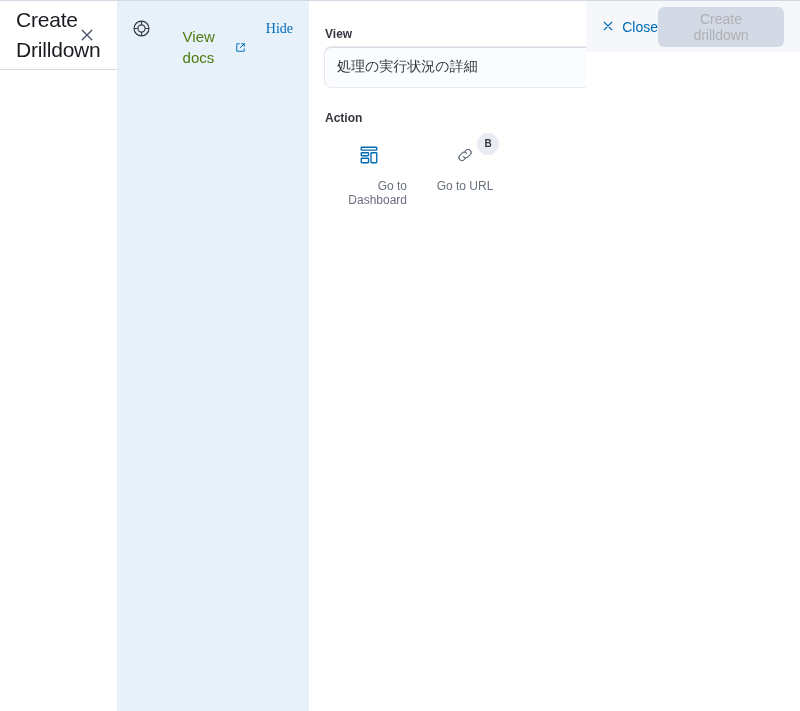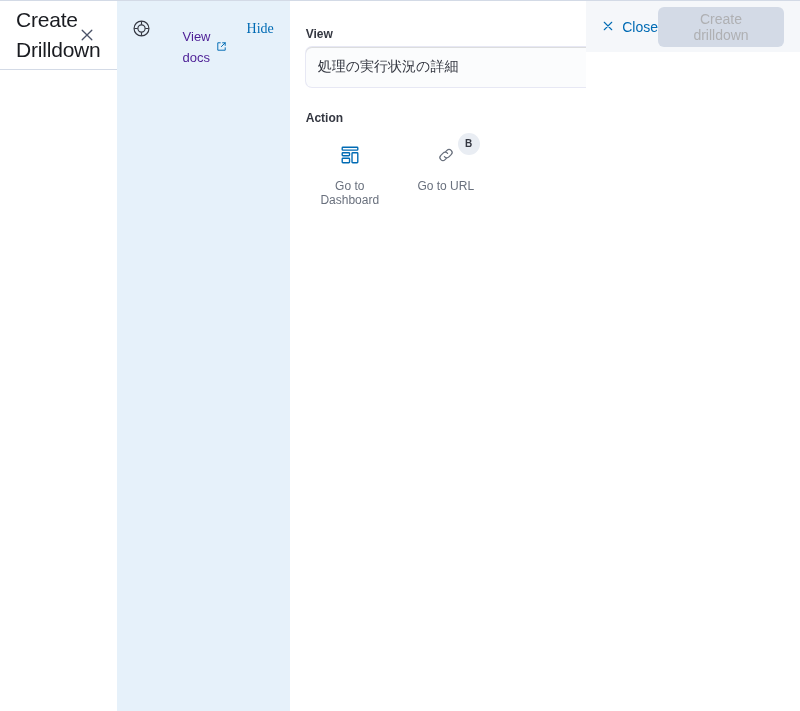--- a/index.html
+++ b/index.html
@@ -82,25 +82,25 @@
   }
   .callout-text {
     font-size: 14px;
     line-height: 21px;
     color: #343741;
     max-width: 672px;
   }
   .callout-link {
     display: inline-flex;
     align-items: center;
-    gap: 5px;
+    gap: 20px;
     margin-top: 9px;
-    font-size: 13px;
+    font-size: 15px;
     line-height: 21px;
-    color: #4c1d95;
+    color: #4d7c0f;
     text-decoration: none;
     cursor: pointer;
   }
   .hide-link {
     flex: 0 0 auto;
     font-size: 14px;
     line-height: 21px;
     color: #006BB4;
     cursor: pointer;
     background: none;
@@ -188,21 +188,21 @@
     align-items: center;
     justify-content: center;
     line-height: 1;
   }
 
   .action-label {
     margin-top: 10px;
     font-size: 12px;
     line-height: 14px;
     color: #69707D;
-    text-align: center;
+    text-align: right;
   }
 
   
   .flyout-footer {
     flex: 0 0 51px;
     height: 51px;
     background: #F5F7FA;
     display: flex;
     align-items: center;
     justify-content: space-between;

